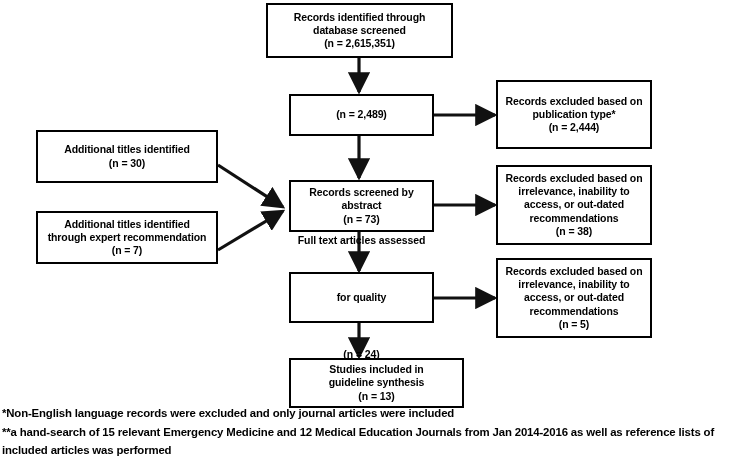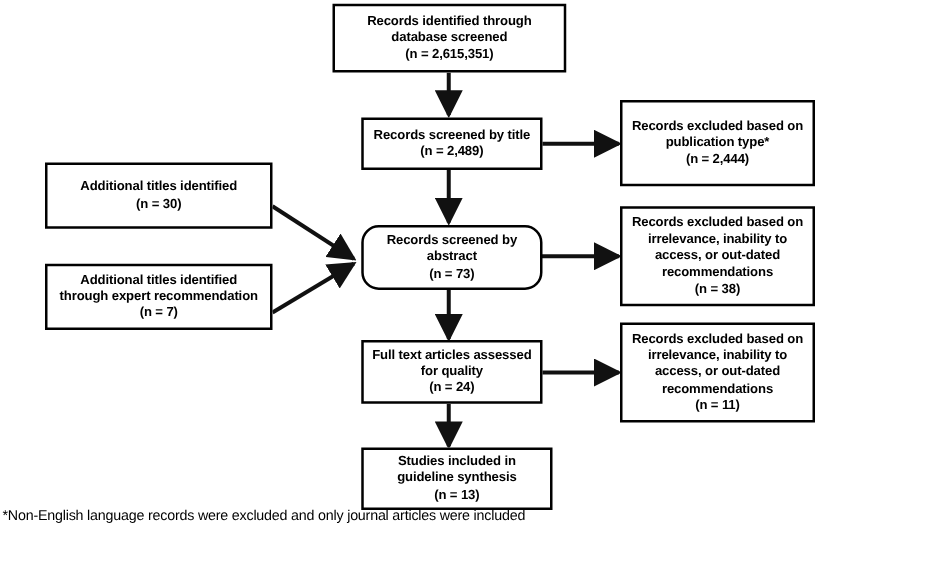--- a/index.html
+++ b/index.html
@@ -45,21 +45,21 @@
   .node .line {
     display: block;
     white-space: nowrap;
   }
   .footnotes {
     position: absolute;
     left: 2px;
     top: 404px;
     width: 746px;
     color: #000000;
-    font-weight: normal;
+    font-weight: bold;
     font-size: 11.4px;
     line-height: 18.6px;
     letter-spacing: -0.15px;
     z-index: 3;
   }
   .footnotes .fn {
     display: block;
     white-space: nowrap;
   }
   .footnotes .fn.wrap {
@@ -97,72 +97,72 @@
     <line x1="359" y1="323" x2="359" y2="357" stroke="#111111" stroke-width="3.2" marker-end="url(#arrowhead)"></line>
   </svg>
 
   <div class="node" style="left:266px; top:3px; width:187px; height:55px;">
     <span class="line">Records identified through</span>
     <span class="line">database screened</span>
     <span class="line">(n = 2,615,351)</span>
   </div>
 
   <div class="node" style="left:289px; top:94px; width:145px; height:42px;">
-    <span class="line">Records screened by title</span>
     <span class="line">(n = 2,489)</span>
   </div>
 
   <div class="node" style="left:496px; top:80px; width:156px; height:69px;">
     <span class="line">Records excluded based on</span>
     <span class="line">publication type*</span>
     <span class="line">(n = 2,444)</span>
   </div>
 
   <div class="node" style="left:36px; top:130px; width:182px; height:53px;">
     <span class="line">Additional titles identified</span>
     <span class="line">(n = 30)</span>
   </div>
 
   <div class="node" style="left:36px; top:211px; width:182px; height:53px;">
     <span class="line">Additional titles identified</span>
     <span class="line">through expert recommendation</span>
     <span class="line">(n = 7)</span>
   </div>
 
-  <div class="node" style="left:289px; top:180px; width:145px; height:52px;border-radius:14px;">
+  <div class="node" style="left:289px; top:180px; width:145px; height:52px;">
     <span class="line">Records screened by</span>
     <span class="line">abstract</span>
     <span class="line">(n = 73)</span>
   </div>
 
   <div class="node" style="left:496px; top:165px; width:156px; height:80px;">
     <span class="line">Records excluded based on</span>
     <span class="line">irrelevance, inability to</span>
     <span class="line">access, or out-dated</span>
     <span class="line">recommendations</span>
     <span class="line">(n = 38)</span>
   </div>
 
-  <div class="node" style="left:289px; top:272px; width:145px; height:51px;">
+  <div class="node" style="left:289px; top:272px; width:145px; height:51px;gap:44px;">
     <span class="line">Full text articles assessed</span>
     <span class="line">for quality</span>
     <span class="line">(n = 24)</span>
   </div>
 
   <div class="node" style="left:496px; top:258px; width:156px; height:80px;">
     <span class="line">Records excluded based on</span>
     <span class="line">irrelevance, inability to</span>
     <span class="line">access, or out-dated</span>
     <span class="line">recommendations</span>
-    <span class="line">(n = 11)</span>
+    <span class="line">(n = 5)</span>
   </div>
 
-  <div class="node" style="left:289px; top:358px; width:153px; height:50px;">
+  <div class="node" style="left:289px; top:358px; width:175px; height:50px;">
     <span class="line">Studies included in</span>
     <span class="line">guideline synthesis</span>
     <span class="line">(n = 13)</span>
   </div>
 
   <div class="footnotes">
     <span class="fn">*Non-English language records were excluded and only journal articles were included</span>
+    <span class="fn wrap">**a hand-search of 15 relevant Emergency Medicine and 12 Medical Education Journals from Jan 2014-2016 as well as reference lists of included articles was performed</span>
   </div>
 
 </div>
 
 </body></html>

